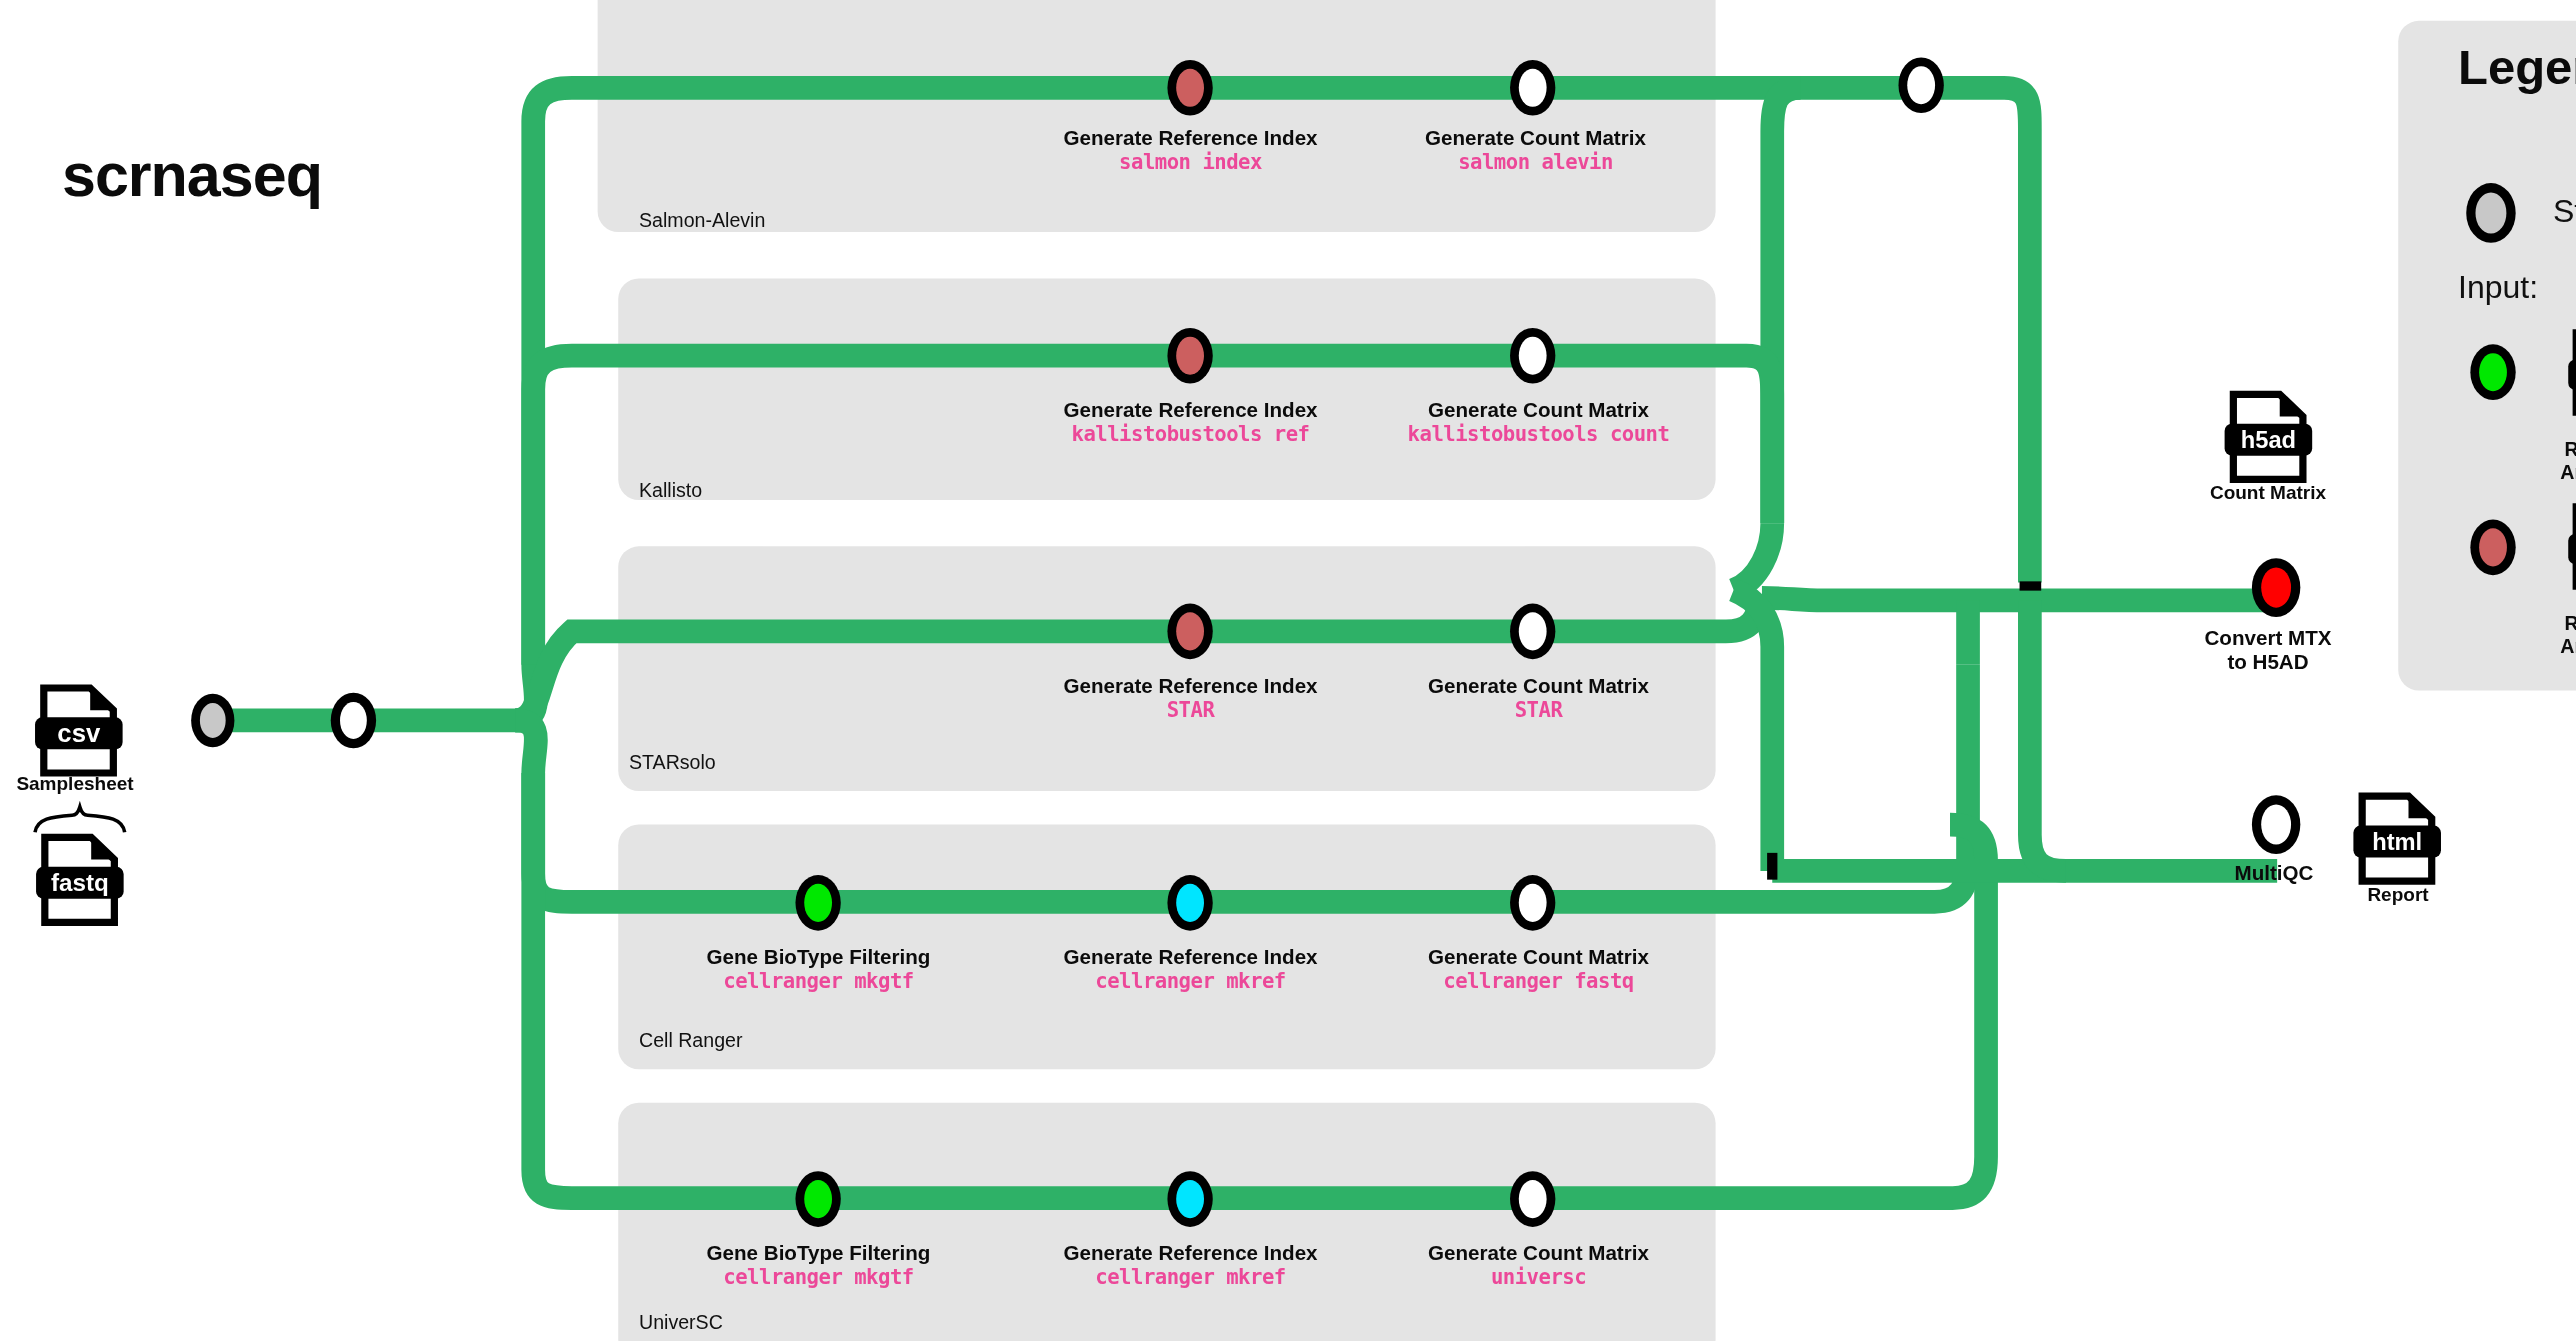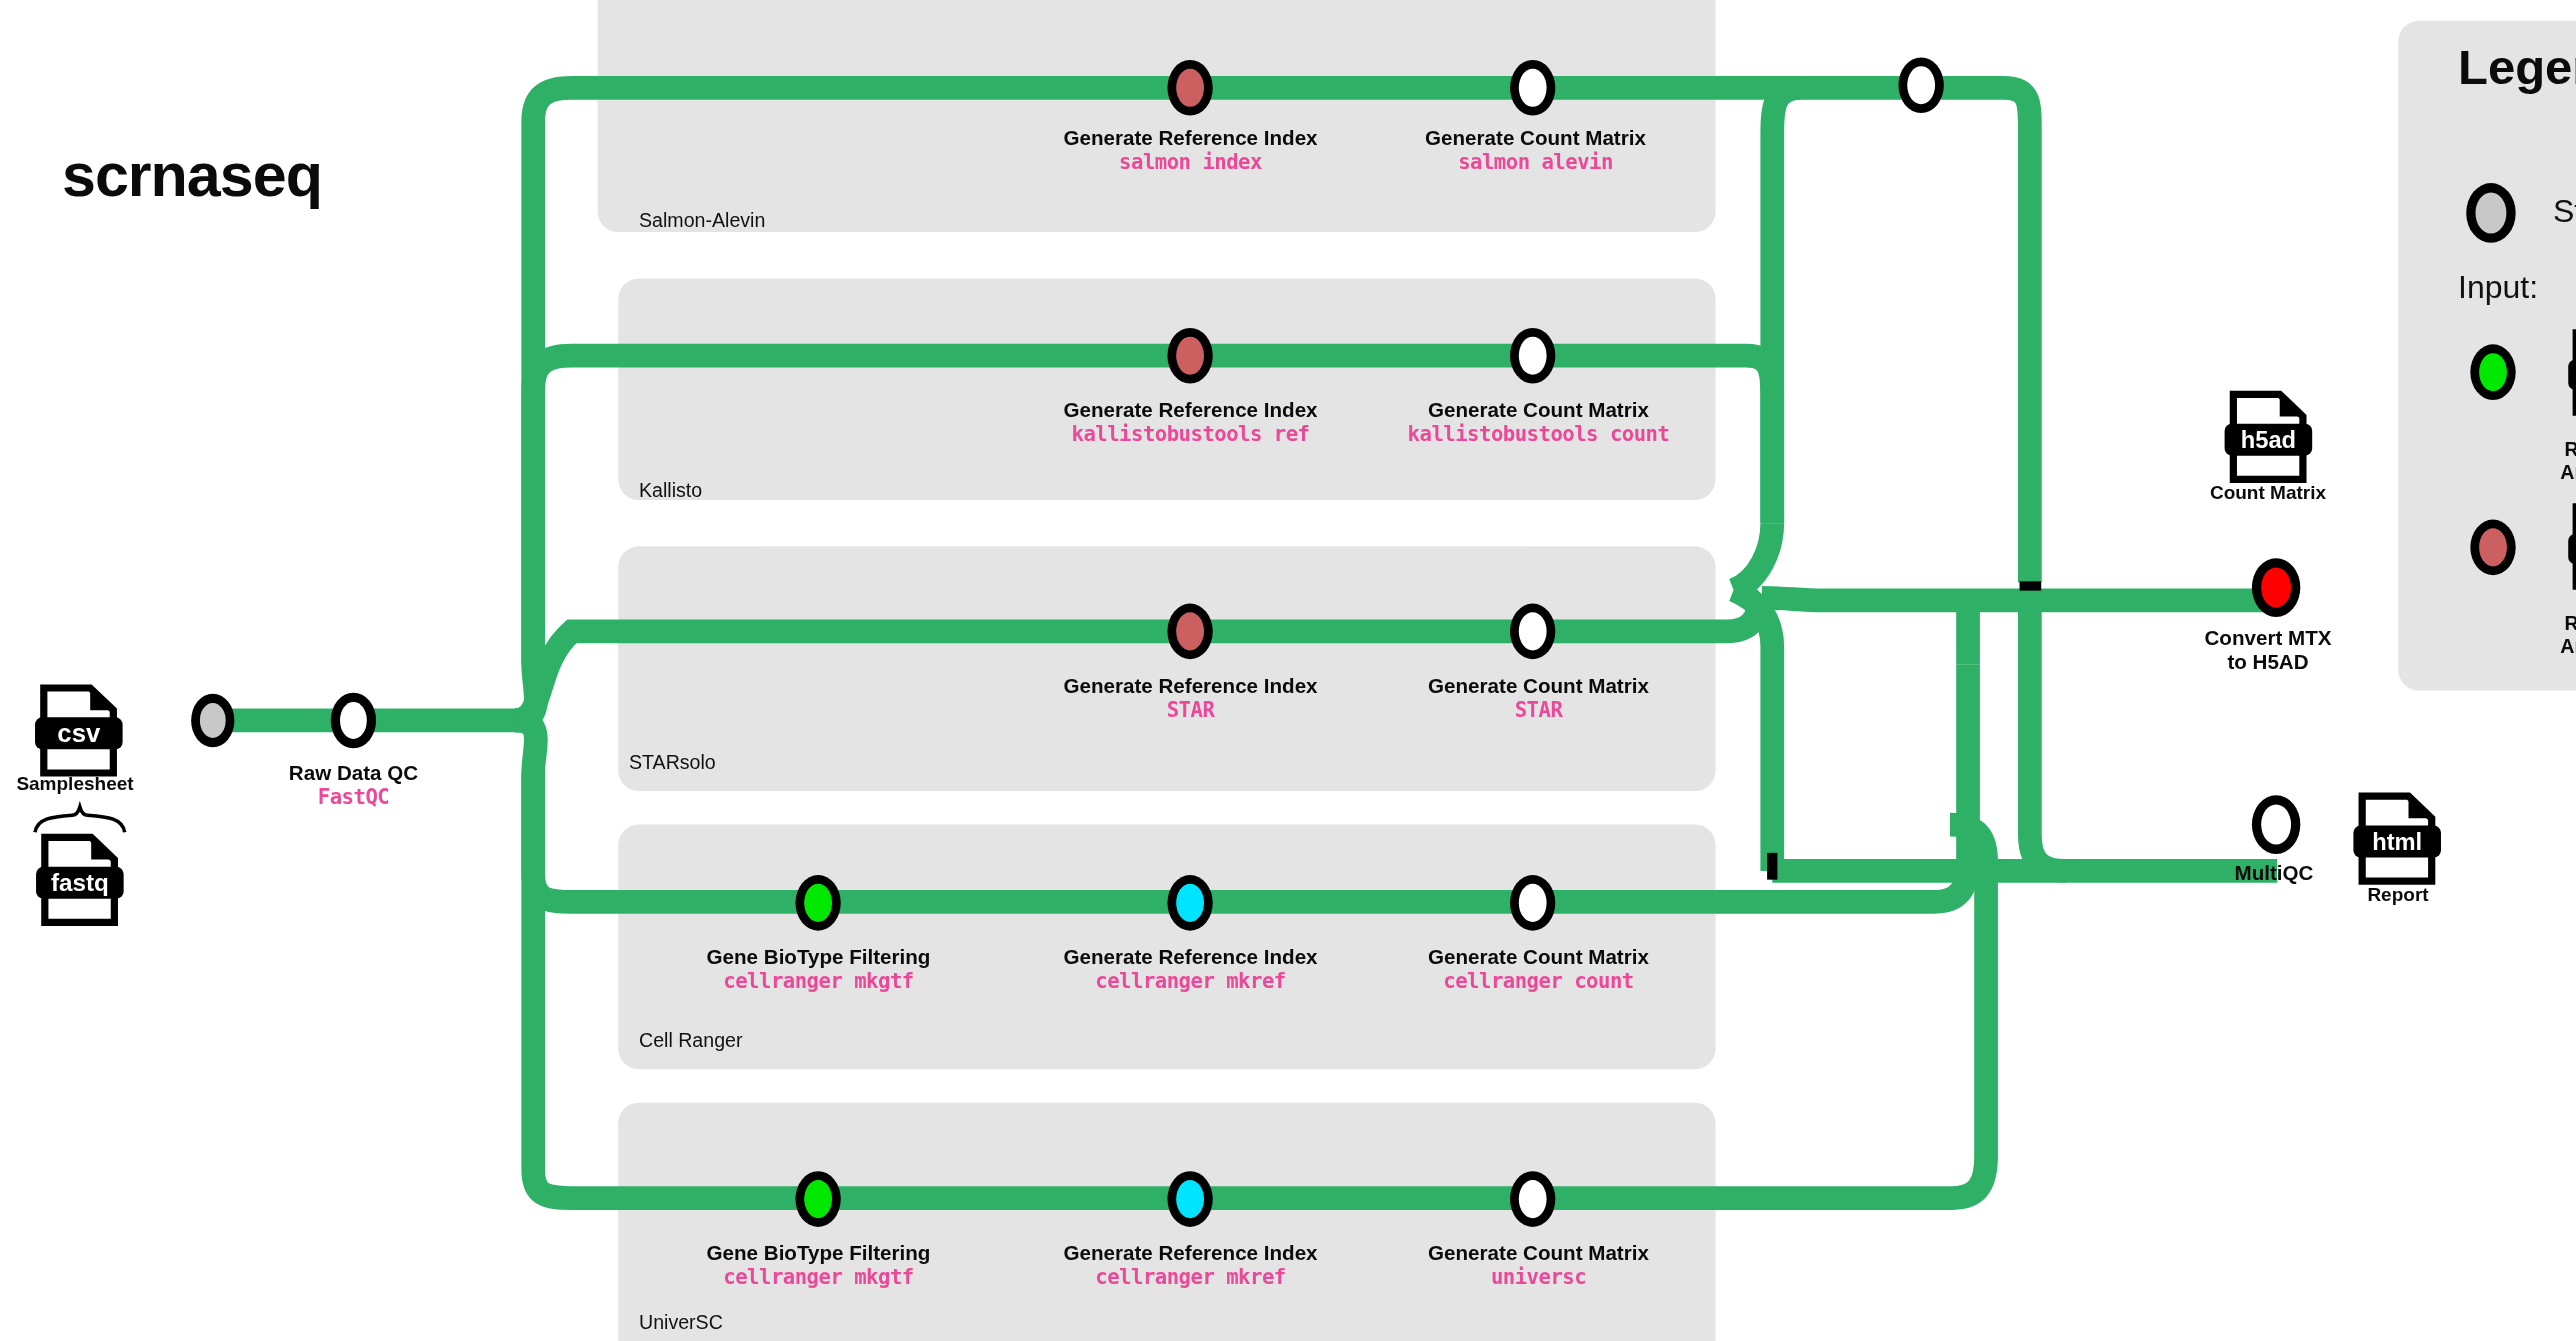--- a/index.html
+++ b/index.html
@@ -275,24 +275,20 @@
       <text x="70" y="103" font-family="'Liberation Sans',sans-serif" font-size="43" font-weight="bold" fill="#fff" text-anchor="middle">fasta</text>
     </g>
   </svg>
 
   <div class="abs" id="logo">
     <div class="logo-line logo-rest">scrnaseq</div>
   </div>
 
   <div class="fcap" style="left:-23px;top:773px;width:196px;">Samplesheet</div>
 
-  <div class="nlabel" style="left:199px;top:761px;width:309px;">
-    <div class="t1">Raw Data QC</div>
-    <div class="t2">FastQC</div>
-  </div>
 
   <div class="lane-title" style="left:639px;top:209px;">Salmon-Alevin</div>
   <div class="nlabel" style="left:1010px;top:126px;width:361px;">
     <div class="t1">Generate Reference Index</div>
     <div class="t2">salmon index</div>
   </div>
   <div class="nlabel" style="left:1355px;top:126px;width:361px;">
     <div class="t1">Generate Count Matrix</div>
     <div class="t2">salmon alevin</div>
   </div>
@@ -322,21 +318,21 @@
   <div class="nlabel" style="left:638px;top:945px;width:361px;">
     <div class="t1">Gene BioType Filtering</div>
     <div class="t2">cellranger mkgtf</div>
   </div>
   <div class="nlabel" style="left:1010px;top:945px;width:361px;">
     <div class="t1">Generate Reference Index</div>
     <div class="t2">cellranger mkref</div>
   </div>
   <div class="nlabel" style="left:1358px;top:945px;width:361px;">
     <div class="t1">Generate Count Matrix</div>
-    <div class="t2">cellranger count</div>
+    <div class="t2">cellranger fastq</div>
   </div>
 
   <div class="lane-title" style="left:639px;top:1311px;">UniverSC</div>
   <div class="nlabel" style="left:638px;top:1241px;width:361px;">
     <div class="t1">Gene BioType Filtering</div>
     <div class="t2">cellranger mkgtf</div>
   </div>
   <div class="nlabel" style="left:1010px;top:1241px;width:361px;">
     <div class="t1">Generate Reference Index</div>
     <div class="t2">cellranger mkref</div>

